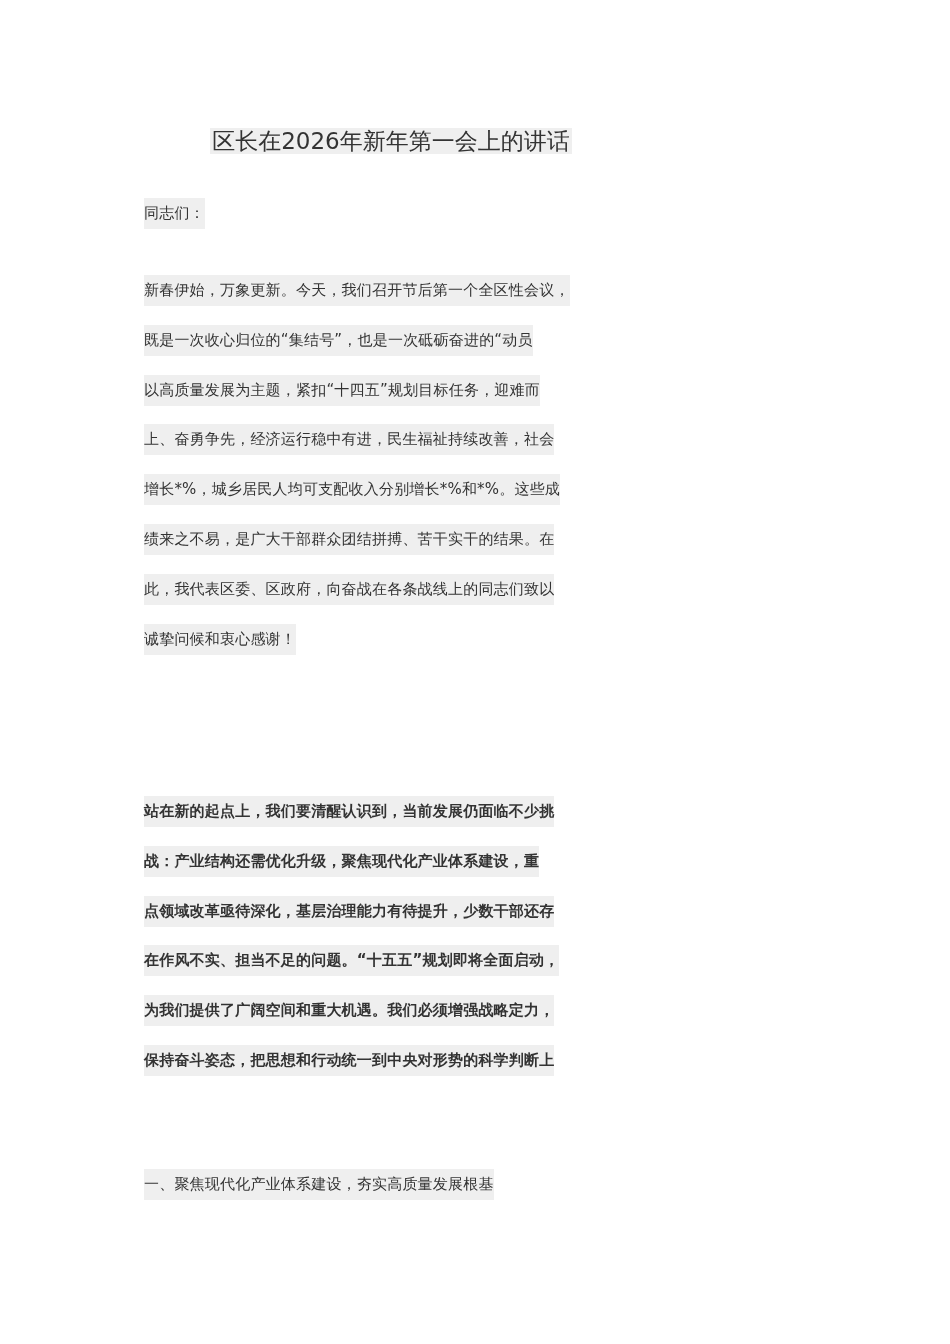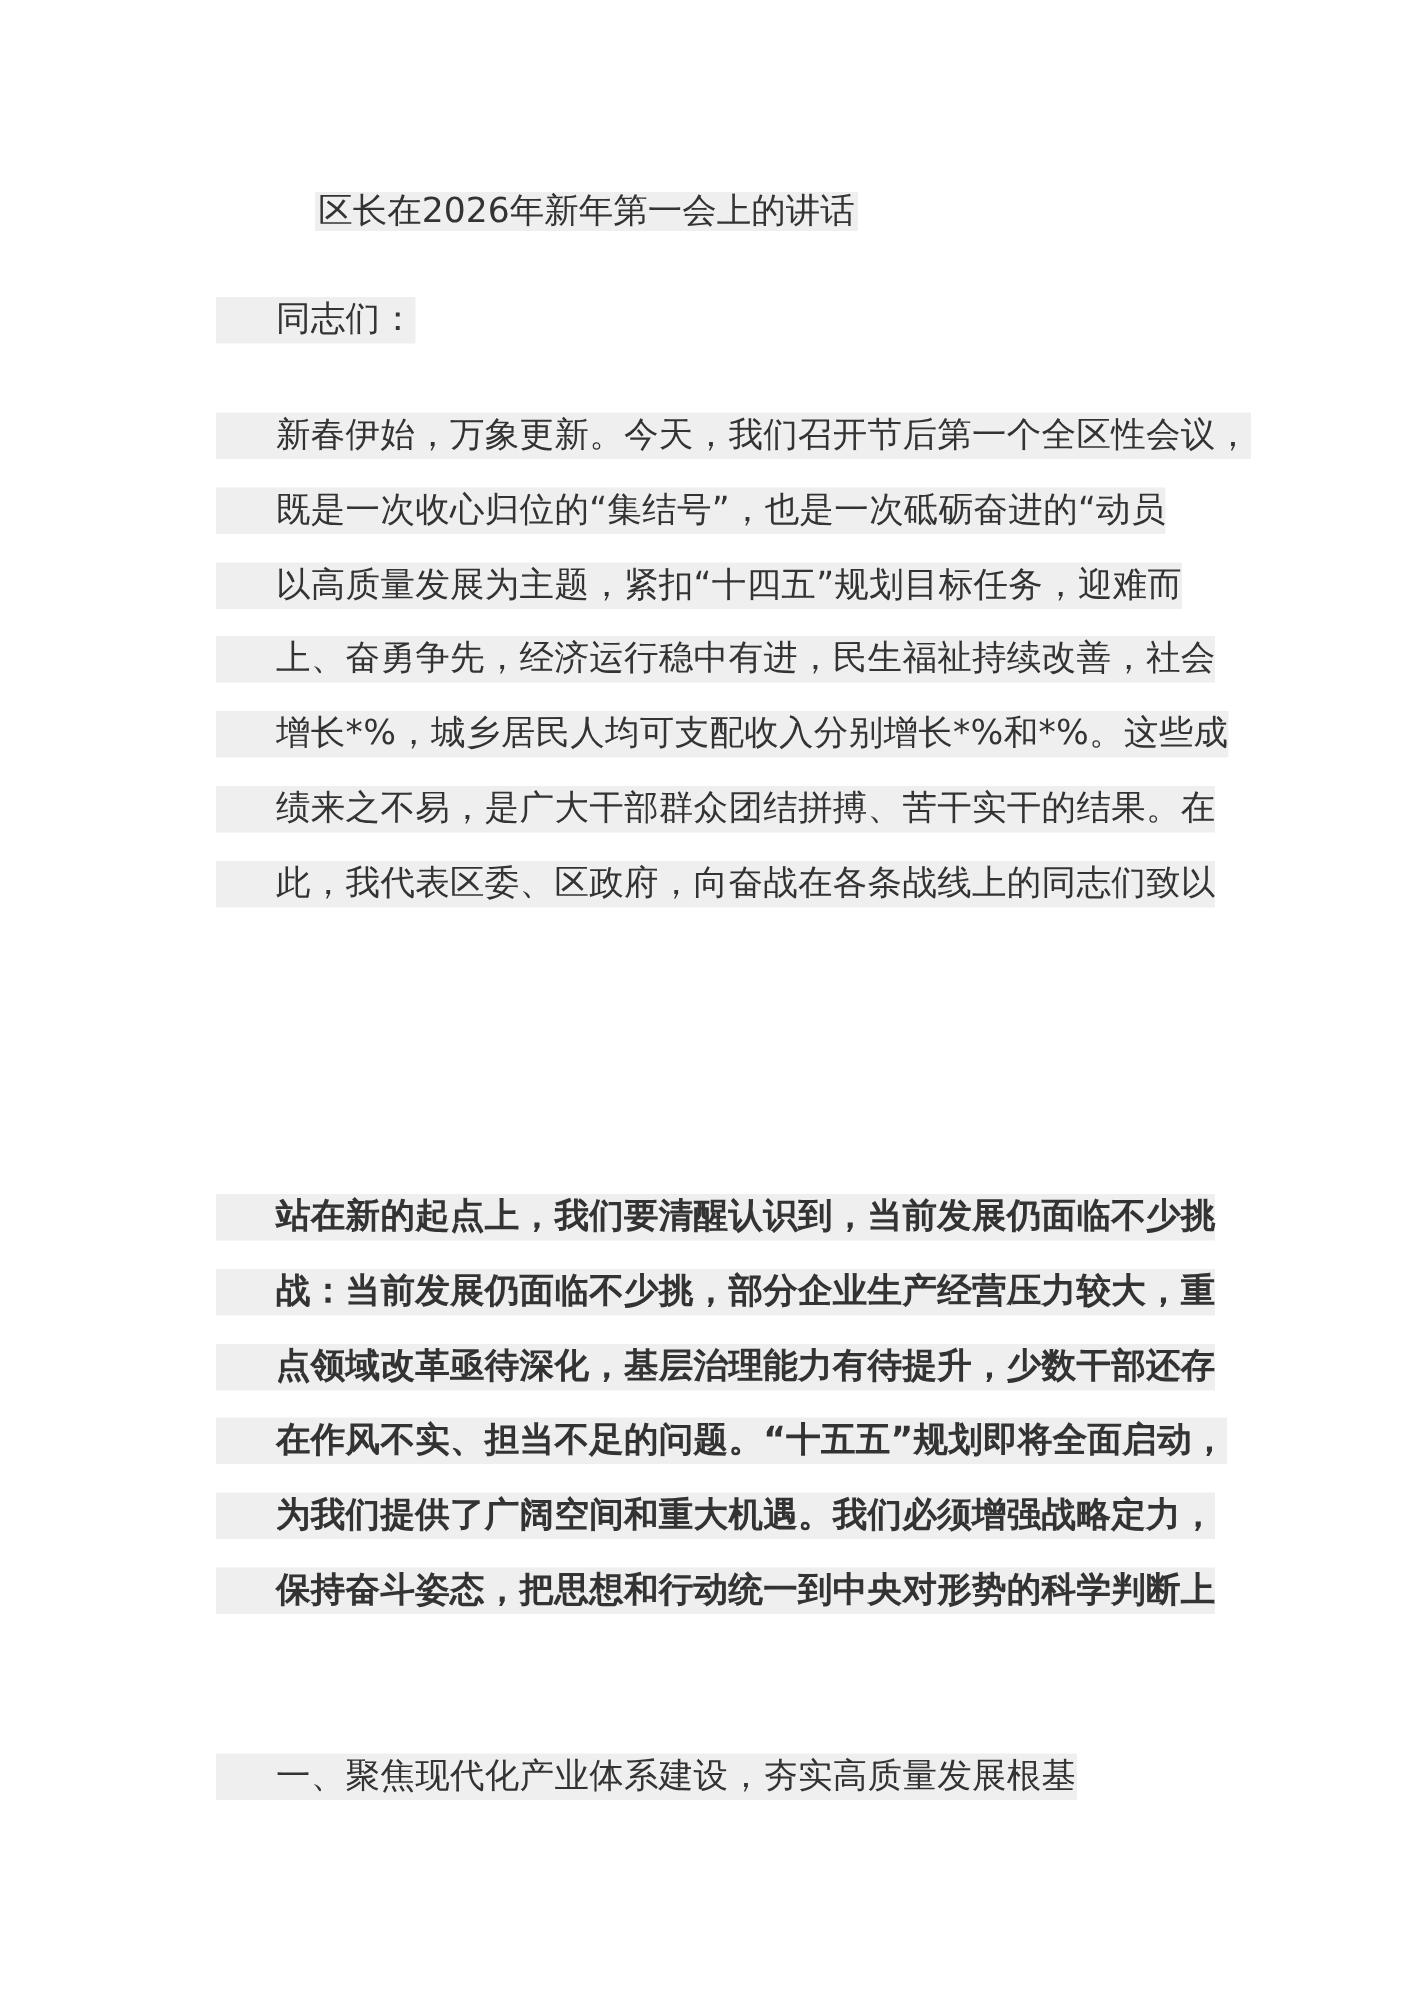--- a/index.html
+++ b/index.html
@@ -4,22 +4,22 @@
 <style>
   html, body { margin: 0; padding: 0; background: #ffffff; }
   body { width: 950px; height: 1344px; position: relative; overflow: hidden;
          font-family: "DejaVu Sans", "Liberation Sans", sans-serif; color: #333333; }
   .page { position: absolute; left: 0; top: 0; width: 950px; height: 1344px; }
   .title { position: absolute; left: 0; width: 782px; top: 124px; text-align: center;
            font-size: 23px; line-height: 34px; }
   .title span { background: #efefef; padding: 0 2px; }
   .block { position: absolute; left: 144px; width: 680px; }
   .line { display: block; height: 49.8px; white-space: nowrap; }
-  .line span { background: #efefef; font-size: 23px; line-height: 31px;
-               display: inline-block; letter-spacing: 0.2px; padding-left: 40px; }
+  .line span { background: #efefef; font-size: 15px; line-height: 31px;
+               display: inline-block; letter-spacing: 0.2px; }
 </style>
 </head>
 <body>
 
 <div class="page">
 
   <div class="title">
     <span>区长在2026年新年第一会上的讲话</span>
   </div>
 
@@ -28,25 +28,26 @@
   </div>
 
   <div class="block" style="top:275px;">
     <div class="line"><span>新春伊始，万象更新。今天，我们召开节后第一个全区性会议，</span></div>
     <div class="line"><span>既是一次收心归位的“集结号”，也是一次砥砺奋进的“动员</span></div>
     <div class="line"><span>以高质量发展为主题，紧扣“十四五”规划目标任务，迎难而</span></div>
     <div class="line"><span>上、奋勇争先，经济运行稳中有进，民生福祉持续改善，社会</span></div>
     <div class="line"><span>增长*%，城乡居民人均可支配收入分别增长*%和*%。这些成</span></div>
     <div class="line"><span>绩来之不易，是广大干部群众团结拼搏、苦干实干的结果。在</span></div>
     <div class="line"><span>此，我代表区委、区政府，向奋战在各条战线上的同志们致以</span></div>
+    <div class="line"><span>诚挚问候和衷心感谢！</span></div>
   </div>
 
   <div class="block" style="top:796px;font-weight:bold;">
     <div class="line"><span>站在新的起点上，我们要清醒认识到，当前发展仍面临不少挑</span></div>
-    <div class="line"><span>战：当前发展仍面临不少挑，部分企业生产经营压力较大，重</span></div>
+    <div class="line"><span>战：产业结构还需优化升级，聚焦现代化产业体系建设，重</span></div>
     <div class="line"><span>点领域改革亟待深化，基层治理能力有待提升，少数干部还存</span></div>
     <div class="line"><span>在作风不实、担当不足的问题。“十五五”规划即将全面启动，</span></div>
     <div class="line"><span>为我们提供了广阔空间和重大机遇。我们必须增强战略定力，</span></div>
     <div class="line"><span>保持奋斗姿态，把思想和行动统一到中央对形势的科学判断上</span></div>
   </div>
 
   <div class="block" style="top:1169px;">
     <div class="line"><span>一、聚焦现代化产业体系建设，夯实高质量发展根基</span></div>
   </div>
 

